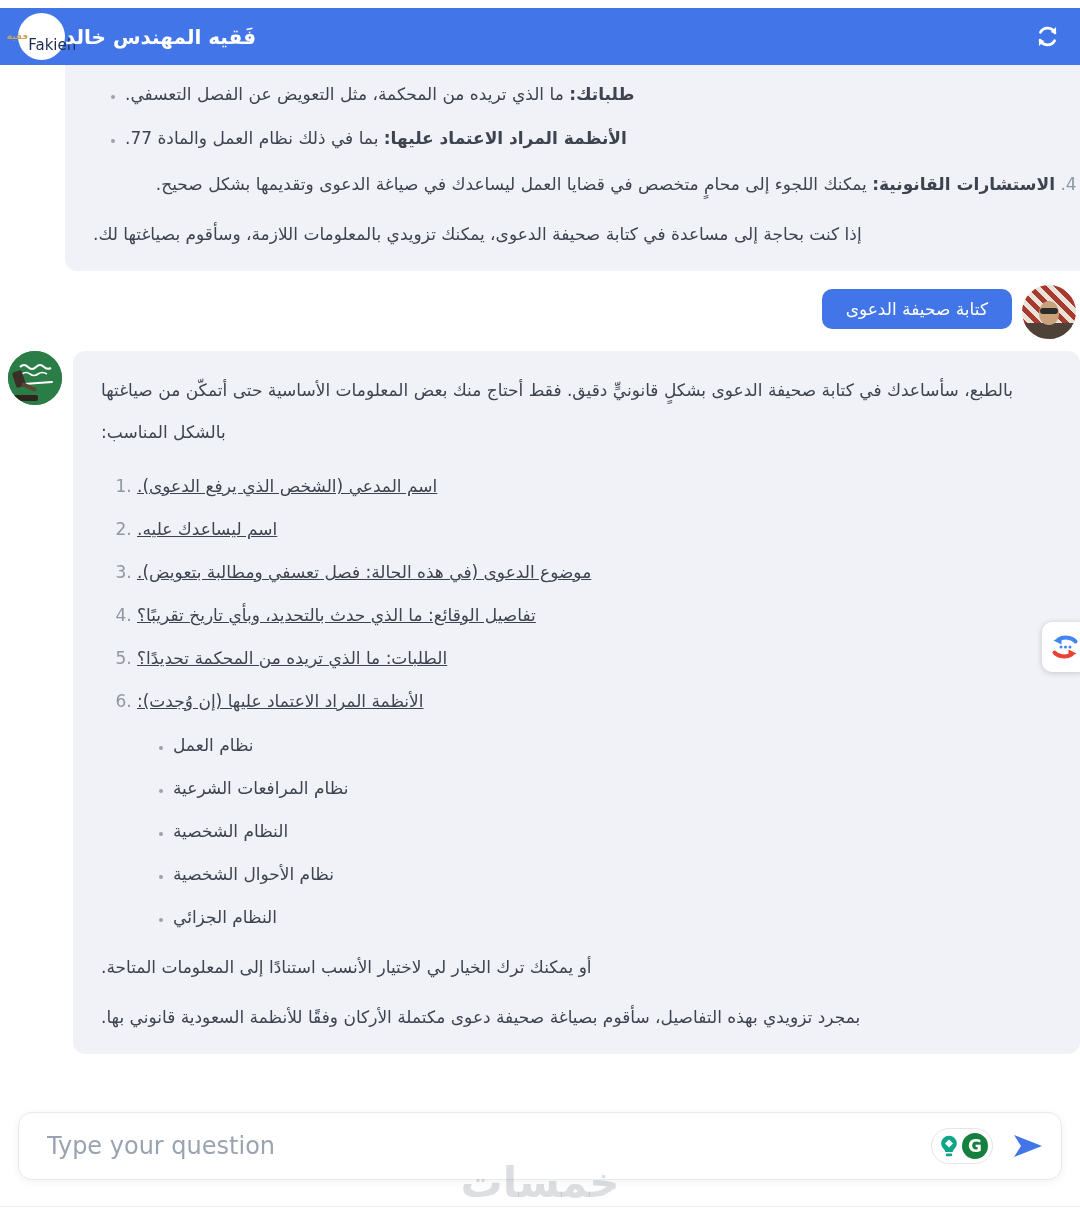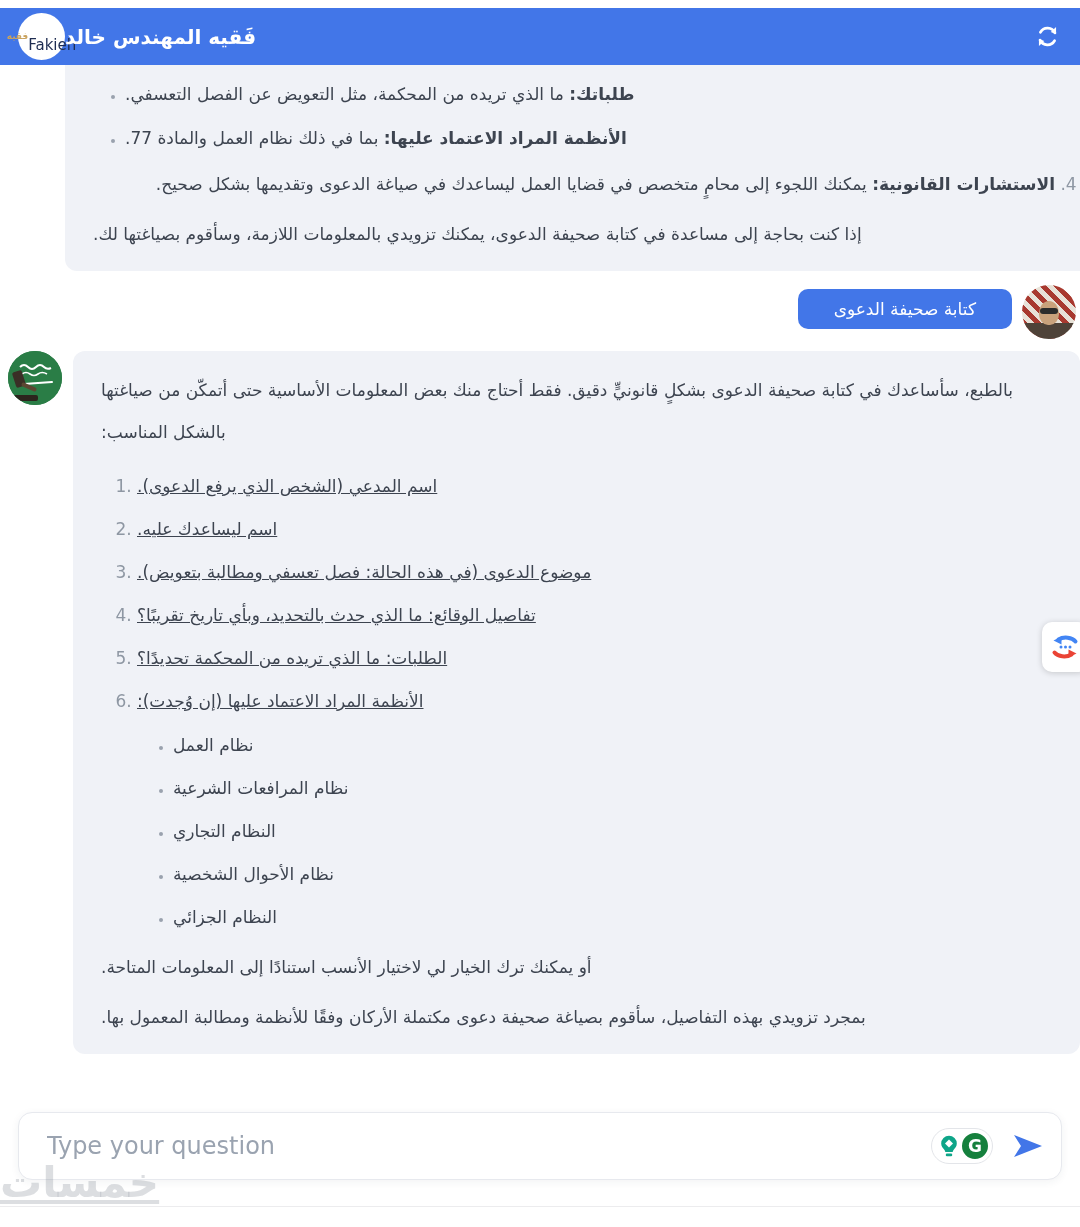--- a/index.html
+++ b/index.html
@@ -42,21 +42,21 @@
   .ul-nested li { margin-bottom:13px; }
   .ul-nested li::marker { color:#9aa2ae; font-size:12px; }
 
   .para-rtl { direction:rtl; text-align:left; margin-top:20px; }
   .para-intro { direction:rtl; text-align:left; line-height:42px; margin-top:2px; }
   b { font-weight:bold; }
 
   .row-user { display:flex; justify-content:flex-end; align-items:flex-start;
     margin:14px 4px 6px 0; }
   .bubble-user { background:#4276e8; color:#fff; font-size:17px; direction:rtl;
-    padding:10px 36px; border-radius:10px; margin-top:4px; max-width:700px; }
+    padding:10px 24px; border-radius:10px; margin-top:4px; max-width:700px; }
   .avatar { width:54px; height:54px; border-radius:50%; overflow:hidden;
     flex:0 0 auto; position:relative; }
   .avatar-user { margin-left:10px; background:repeating-linear-gradient(45deg,
       #a8392f 0 5px, #e8e2d8 5px 10px); }
   .avatar-user .shoulders { position:absolute; bottom:0; left:0; width:100%;
     height:16px; background:#4e4238; }
   .avatar-user .face { position:absolute; top:16px; left:17px; width:20px;
     height:24px; border-radius:50% 50% 45% 45%; background:#c9a27c; }
   .avatar-user .shades { position:absolute; top:23px; left:18px; width:18px;
     height:6px; border-radius:3px; background:#2c2c2c; }
@@ -81,23 +81,23 @@
   .gram-pill { display:flex; align-items:center; background:#fff;
     border:1px solid #e3e5e9; border-radius:999px; padding:2px; margin-right:18px; }
   .gram-ic { width:30px; height:30px; border-radius:50%; display:flex;
     align-items:center; justify-content:center; }
   .gram-g { background:#15803d; color:#fff; font-weight:bold; font-size:17px;
     margin-left:-4px; border:2px solid #fff; }
   .send-btn { width:34px; height:30px; display:flex; align-items:center;
     justify-content:center; cursor:pointer; }
 
   
-  .watermark { position:absolute; top:1158px; left:0; width:1080px; text-align:left;
+  .watermark { position:absolute; top:1158px; left:0; width:1080px; text-align:center;
     font-size:42px; font-weight:bold; color:rgba(130,136,148,.28); direction:rtl;
-    pointer-events:none;text-decoration:underline; }
+    pointer-events:none; }
   .bottom-line { position:absolute; top:1206px; left:0; width:1080px; height:1px;
     background:#ececee; }
 </style>
 </head>
 <body>
 
 <div class="page">
 
   <div class="header">
     <div class="logo-circle">
@@ -156,26 +156,26 @@
           <li><span dir="rtl">اسم المدعي (الشخص الذي يرفع الدعوى).</span></li>
           <li><span dir="rtl">اسم ليساعدك عليه.</span></li>
           <li><span dir="rtl">موضوع الدعوى (في هذه الحالة: فصل تعسفي ومطالبة بتعويض).</span></li>
           <li><span dir="rtl">تفاصيل الوقائع: ما الذي حدث بالتحديد، وبأي تاريخ تقريبًا؟</span></li>
           <li><span dir="rtl">الطلبات: ما الذي تريده من المحكمة تحديدًا؟</span></li>
           <li><span dir="rtl">الأنظمة المراد الاعتماد عليها (إن وُجدت):</span></li>
         </ol>
         <ul class="ul-nested">
           <li><span dir="rtl">نظام العمل</span></li>
           <li><span dir="rtl">نظام المرافعات الشرعية</span></li>
-          <li><span dir="rtl">النظام التجاري</span></li>
+          <li><span dir="rtl">النظام الشخصية</span></li>
           <li><span dir="rtl">نظام الأحوال الشخصية</span></li>
           <li><span dir="rtl">النظام الجزائي</span></li>
         </ul>
         <div class="para-rtl">أو يمكنك ترك الخيار لي لاختيار الأنسب استنادًا إلى المعلومات المتاحة.</div>
-        <div class="para-rtl">بمجرد تزويدي بهذه التفاصيل، سأقوم بصياغة صحيفة دعوى مكتملة الأركان وفقًا للأنظمة ومطالبة المعمول بها.</div>
+        <div class="para-rtl">بمجرد تزويدي بهذه التفاصيل، سأقوم بصياغة صحيفة دعوى مكتملة الأركان وفقًا للأنظمة السعودية قانوني بها.</div>
       </div>
     </div>
   </div>
 
   <div class="float-translate">
     <svg width="30" height="30" viewBox="0 0 30 30">
       <path d="M25.5 9.5 A11 7.5 0 0 0 8.5 7.5" stroke="#4285f4" stroke-width="4" fill="none" stroke-linecap="round"></path>
       <polygon points="3.5,8.5 11.5,4.5 11.5,12.5" fill="#4285f4"></polygon>
       <path d="M4.5 20.5 A11 7.5 0 0 0 21.5 22.5" stroke="#ea4335" stroke-width="4" fill="none" stroke-linecap="round"></path>
       <polygon points="26.5,21.5 18.5,17.5 18.5,25.5" fill="#ea4335"></polygon>

